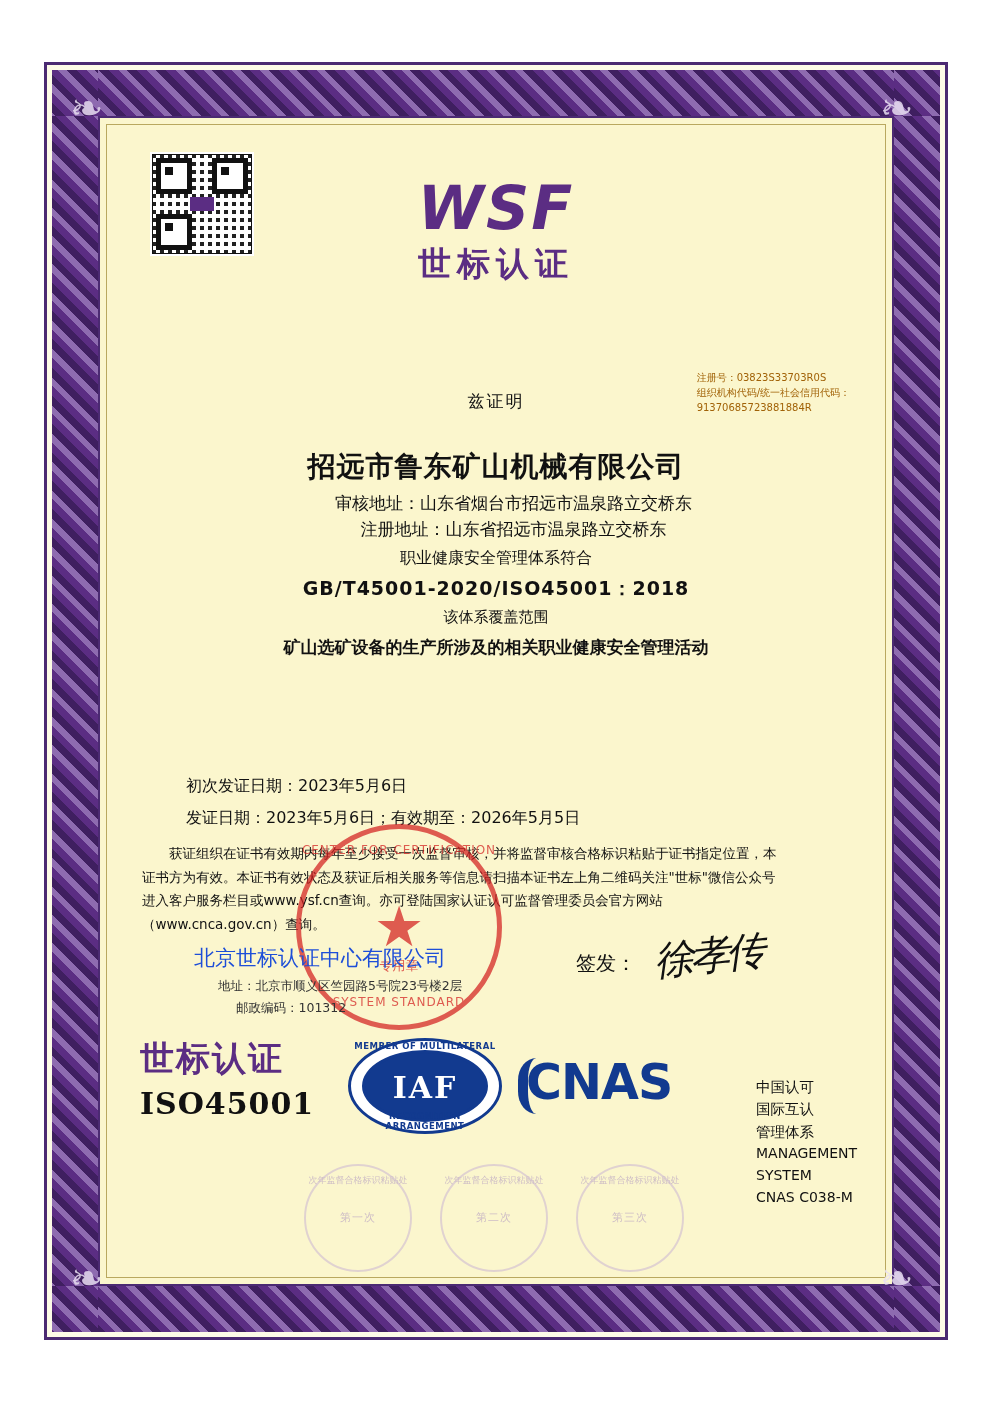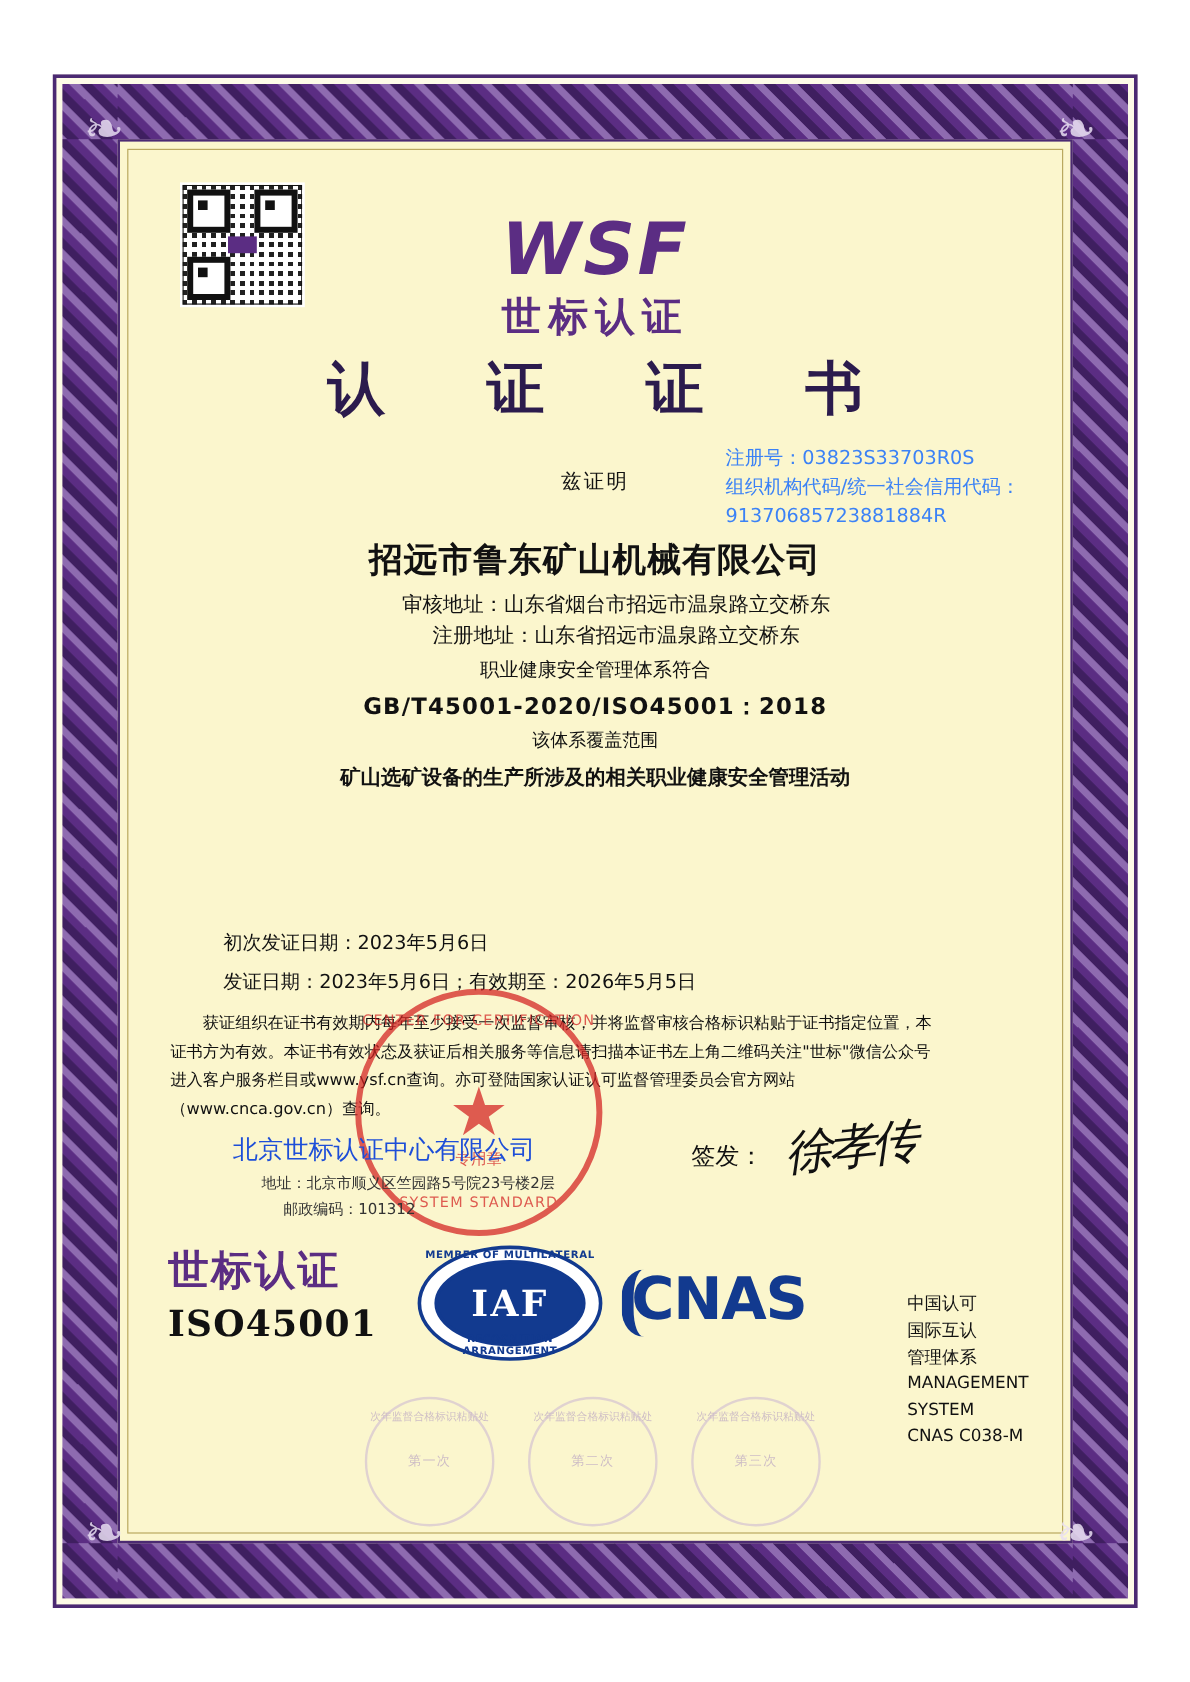--- a/index.html
+++ b/index.html
@@ -157,22 +157,22 @@
     text-indent: 34px;
     color: #2b1b4d;
     font-family: "DejaVu Sans", sans-serif;
   }
 
   .reg-block {
     position: absolute;
     right: 36px;
     top: 246px;
     text-align: left;
-    font-size: 16px;
-    color: #3b82f6;
+    font-size: 10px;
+    color: #a16207;
     line-height: 1.5;
     font-family: "DejaVu Sans", sans-serif;
   }
 
   .hereby {
     position: absolute;
     left: 0; right: 0;
     top: 266px;
     text-align: center;
     font-size: 17px;
@@ -487,21 +487,20 @@
       <div class="q-eye bl">
           <i></i>
         </div>
     </div>
 
     <div class="logo">
       <div class="logo-wsf">WSF</div>
       <div class="logo-cn">世标认证</div>
     </div>
 
-    <div class="cert-title">认 证 证 书</div>
 
     <div class="reg-block">
       <div>
         <span>注册号：</span><span>03823S33703R0S</span>
       </div>
       <div>组织机构代码/统一社会信用代码：</div>
       <div>91370685723881884R</div>
     </div>
 
     <div class="hereby">兹证明</div>

